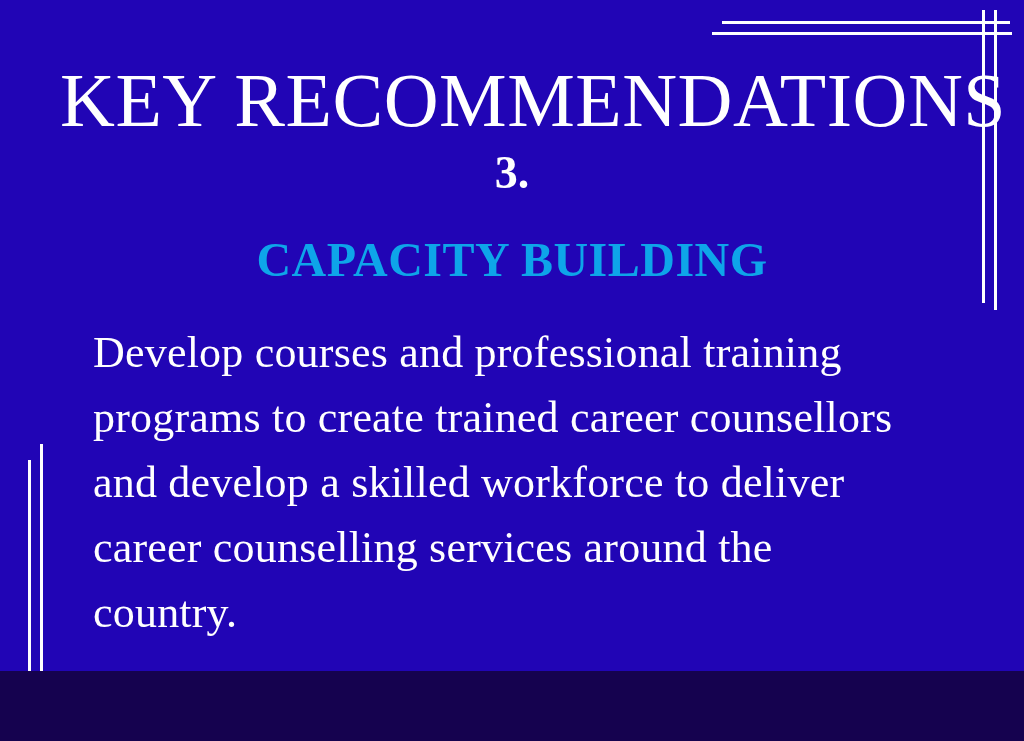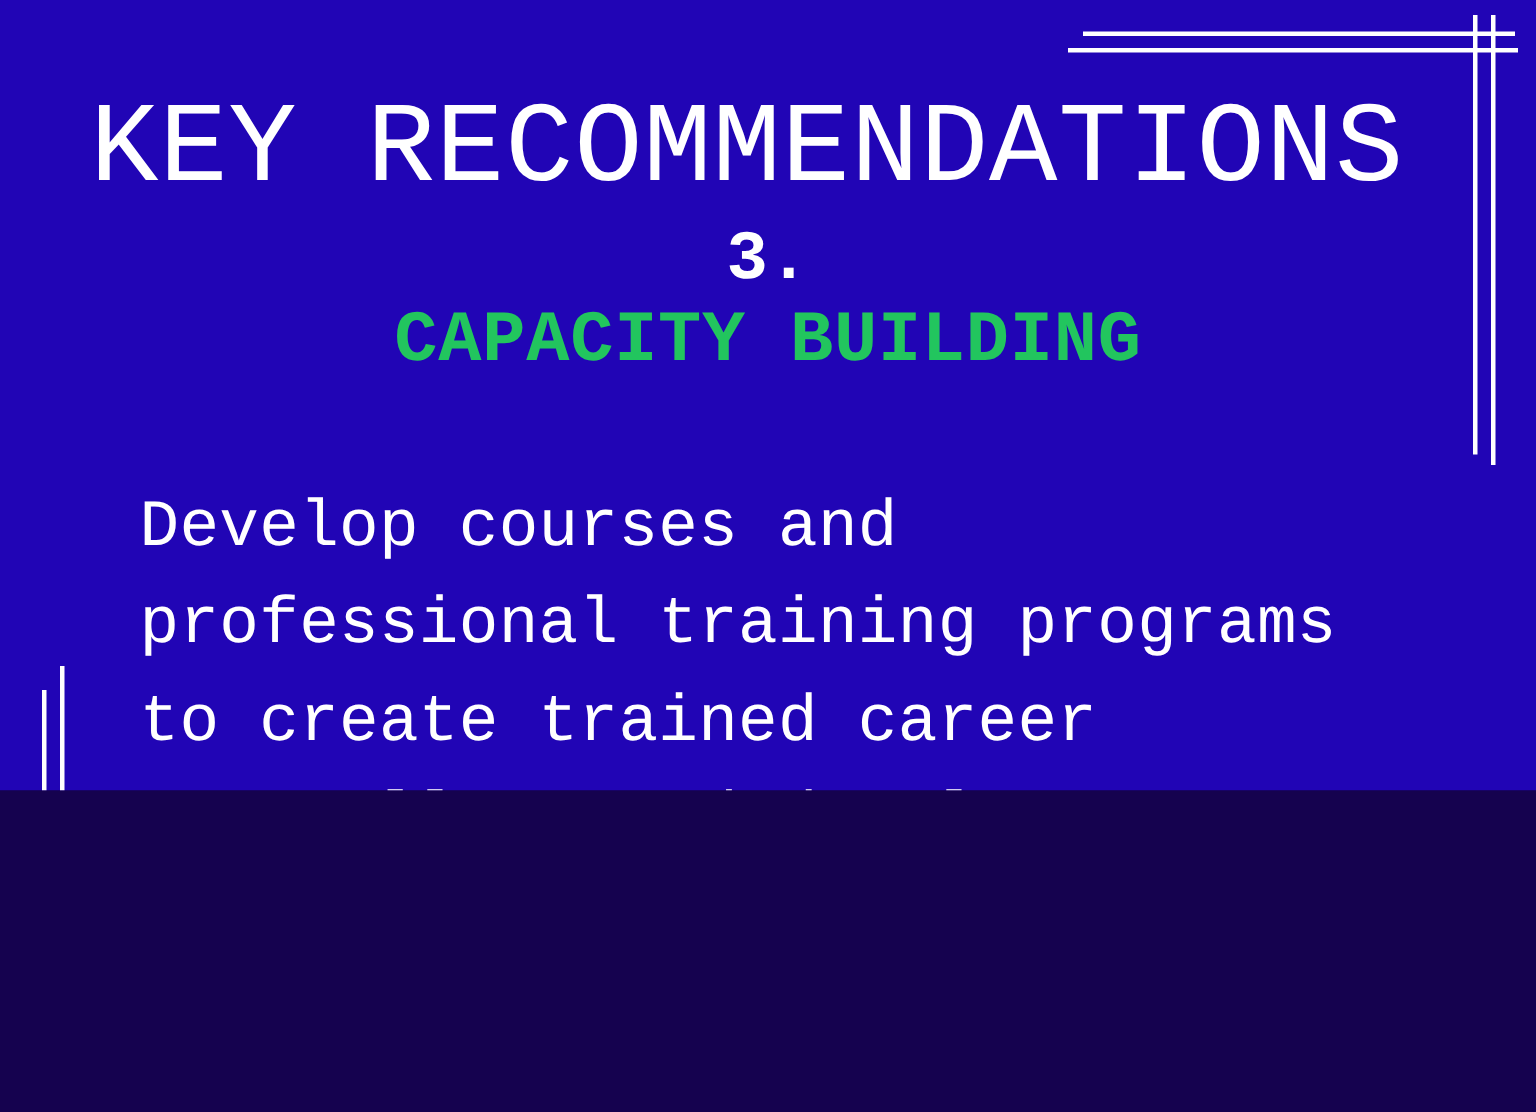--- a/index.html
+++ b/index.html
@@ -5,24 +5,24 @@
 <style>
   html, body {
     margin: 0;
     padding: 0;
     background: #15024f;
   }
 
   #slide {
     position: relative;
     width: 1024px;
-    height: 527px;
+    height: 671px;
     overflow: hidden;
     background: #2105b5;
-    font-family: Liberation Mono, monospace;
+    font-family: Liberation Serif, serif;
     -webkit-font-smoothing: antialiased;
   }
 
   
   .deco-line {
     position: absolute;
     background: #ffffff;
   }
 
   
@@ -63,24 +63,24 @@
     font-size: 46px;
     font-weight: 700;
     line-height: 1.0;
     
     padding-right: 0px;
   }
 
   .subtitle {
     position: absolute;
     left: 0;
-    top: 204px;
+    top: 236px;
     width: 1024px;
     text-align: center;
-    color: #22c55e;
+    color: #0ea5e9;
     font-size: 48px;
     font-weight: 700;
     letter-spacing: 0.5px;
     line-height: 1.0;
   }
 
   .body-text {
     position: absolute;
     left: 93px;
     top: 320px;

